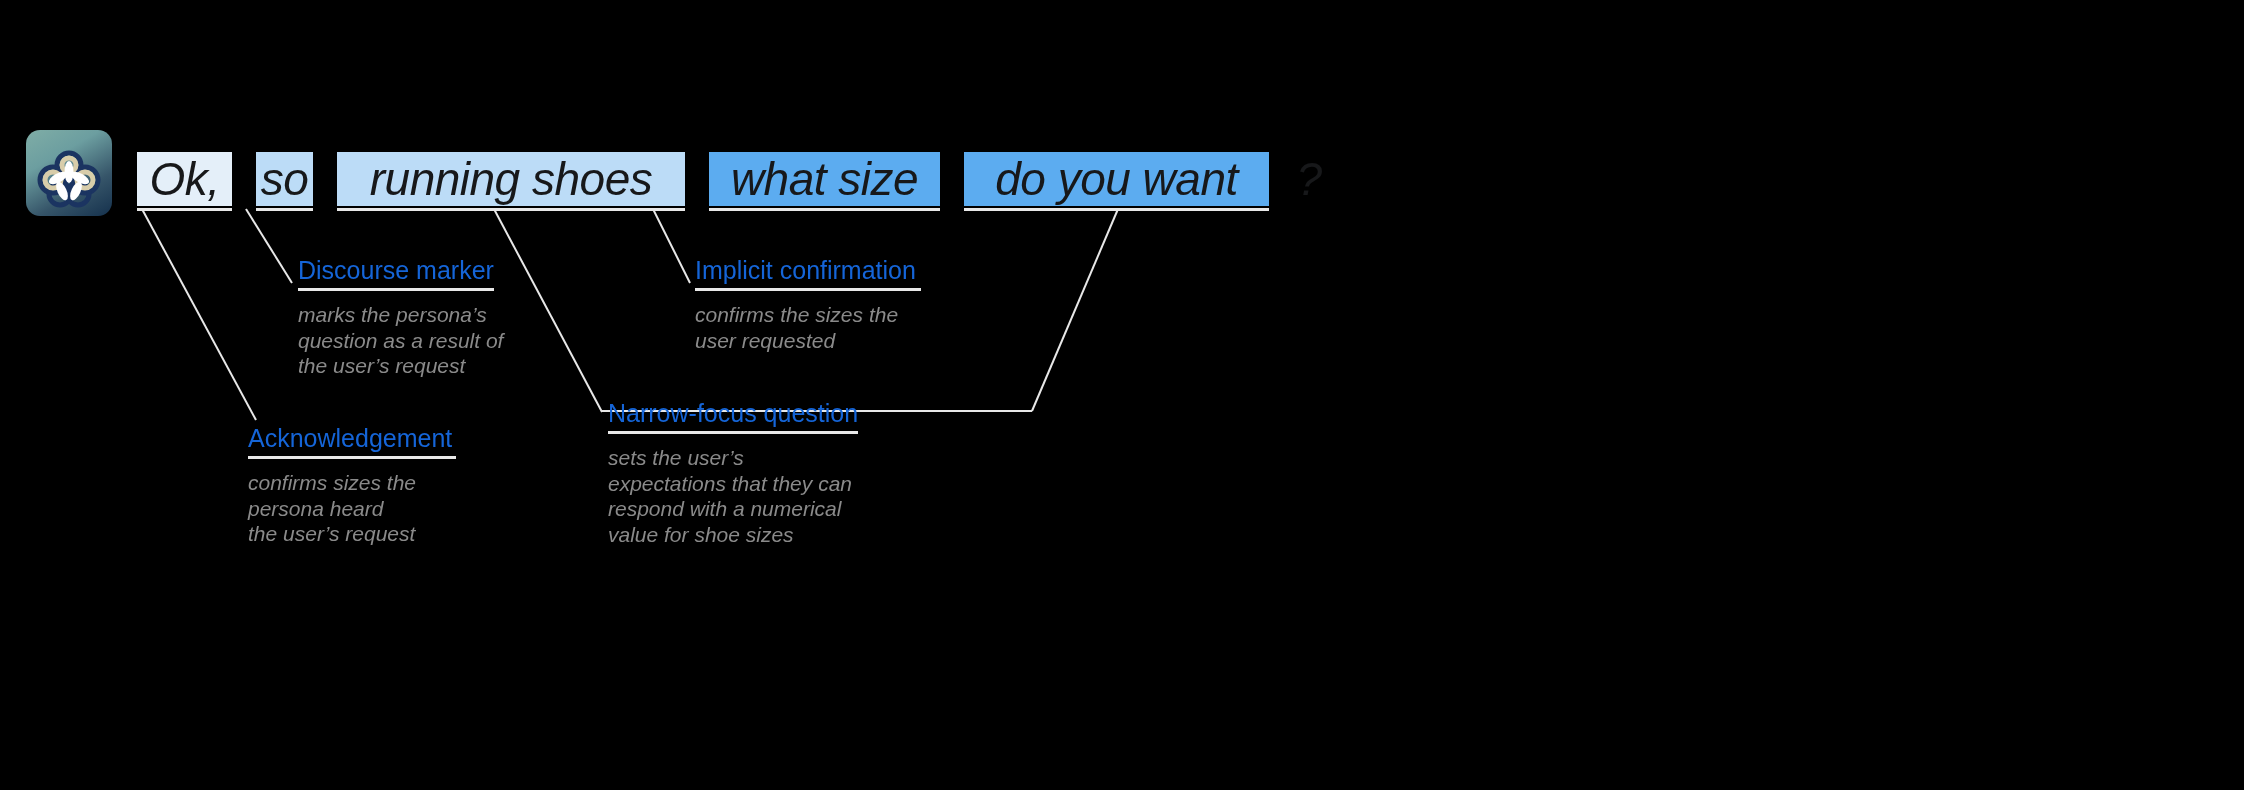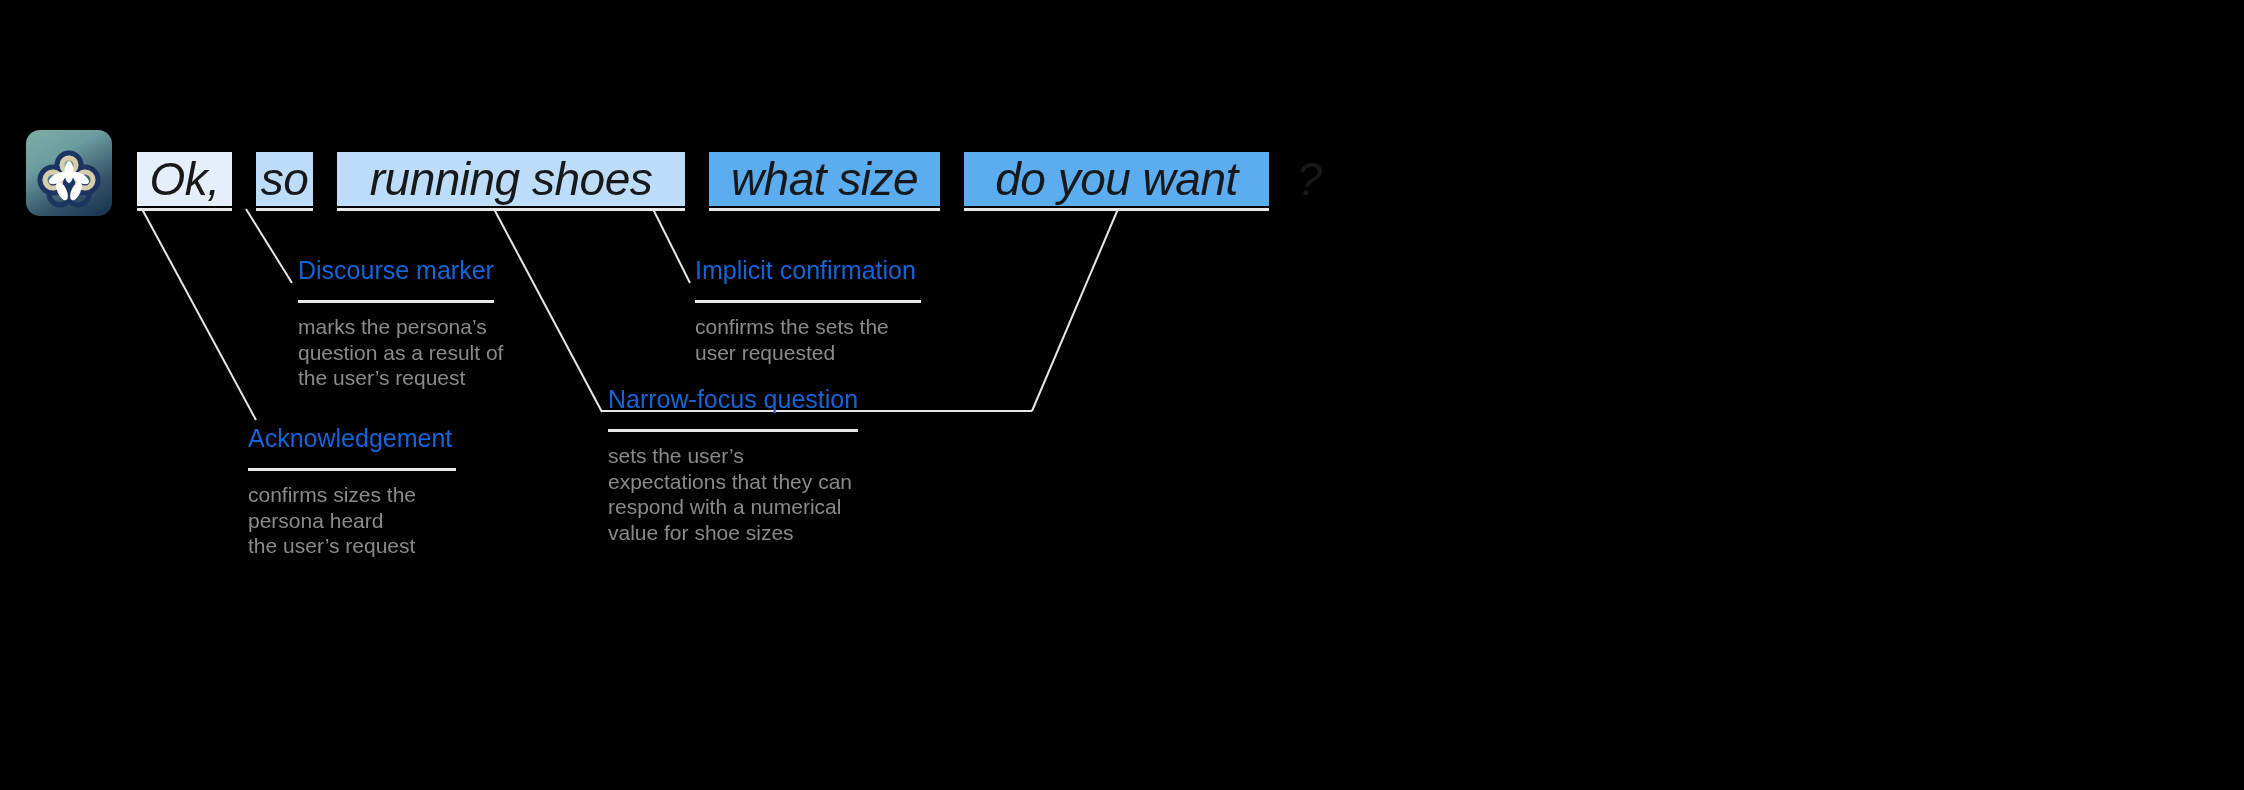--- a/index.html
+++ b/index.html
@@ -98,32 +98,32 @@
   }
 
   
   .annot { position: absolute; }
   .annot-title {
     font-size: 25px;
     font-weight: 400;
     color: #1565d8;
     white-space: nowrap;
     letter-spacing: 0px;
-    padding-bottom: 15px;
+    padding-bottom: 3px;
     border-bottom: 3px solid #e8e8e8;
     display: inline-block;
   }
   .annot-body {
     margin-top: 11px;
     font-size: 21px;
     line-height: 1.22;
     color: #8a8a8a;
     letter-spacing: 0px;
   }
-  .annot-body div { white-space: nowrap; }
+  .annot-body div { white-space: nowrap; font-style: italic; }
 </style>
 </head>
 <body>
 
 <div id="stage">
 
 
   <div id="avatar">
     <svg viewBox="0 0 86 86">
       <g transform="translate(43,48)">
@@ -171,29 +171,29 @@
       <line x1="602" y1="411" x2="1032" y2="411" stroke="#e8e8e8" stroke-width="2"></line>
     </svg>
 
   <div id="annot-layer">
       <div class="annot" style="left: 298px; top: 256px;"><div class="annot-title" style="min-width: 194px;">Discourse marker</div><div class="annot-body">
           <div>marks the persona’s</div>
           <div>question as a result of</div>
           <div>the user’s request</div>
         </div></div>
       <div class="annot" style="left: 695px; top: 256px;"><div class="annot-title" style="min-width: 226px;">Implicit confirmation</div><div class="annot-body">
-          <div>confirms the sets the</div>
+          <div>confirms the sizes the</div>
           <div>user requested</div>
         </div></div>
       <div class="annot" style="left: 248px; top: 393px; margin-top: 31px;"><div class="annot-title" style="min-width: 208px;">Acknowledgement</div><div class="annot-body">
           <div>confirms sizes the</div>
           <div>persona heard</div>
           <div>the user’s request</div>
         </div></div>
-      <div class="annot" style="left: 608px; top: 385px;"><div class="annot-title" style="min-width: 250px;">Narrow-focus question</div><div class="annot-body">
+      <div class="annot" style="left: 608px; top: 385px;"><div class="annot-title" style="min-width: 250px; margin-top: 14px;">Narrow-focus question</div><div class="annot-body">
           <div>sets the user’s</div>
           <div>expectations that they can</div>
           <div>respond with a numerical</div>
           <div>value for shoe sizes</div>
         </div></div>
     </div>
 
 </div>
 
 </body></html>

